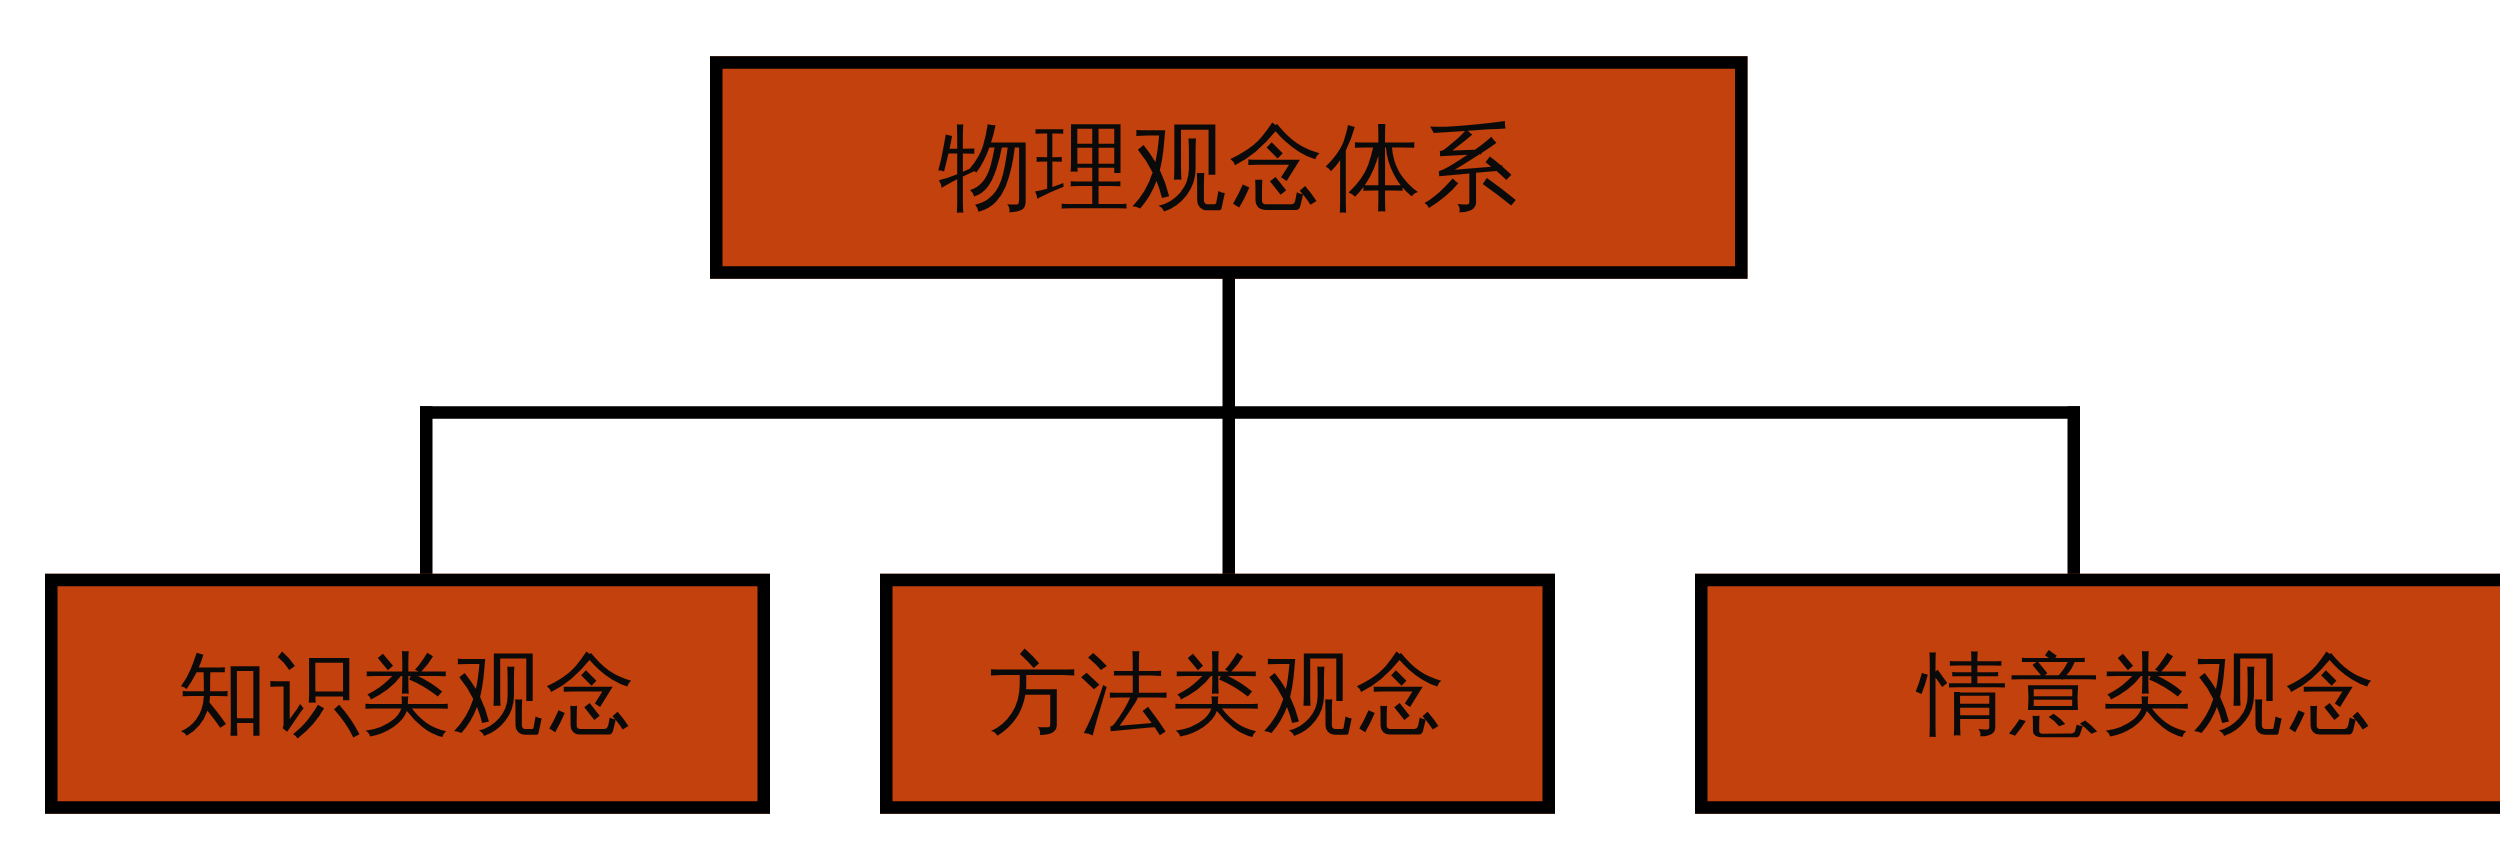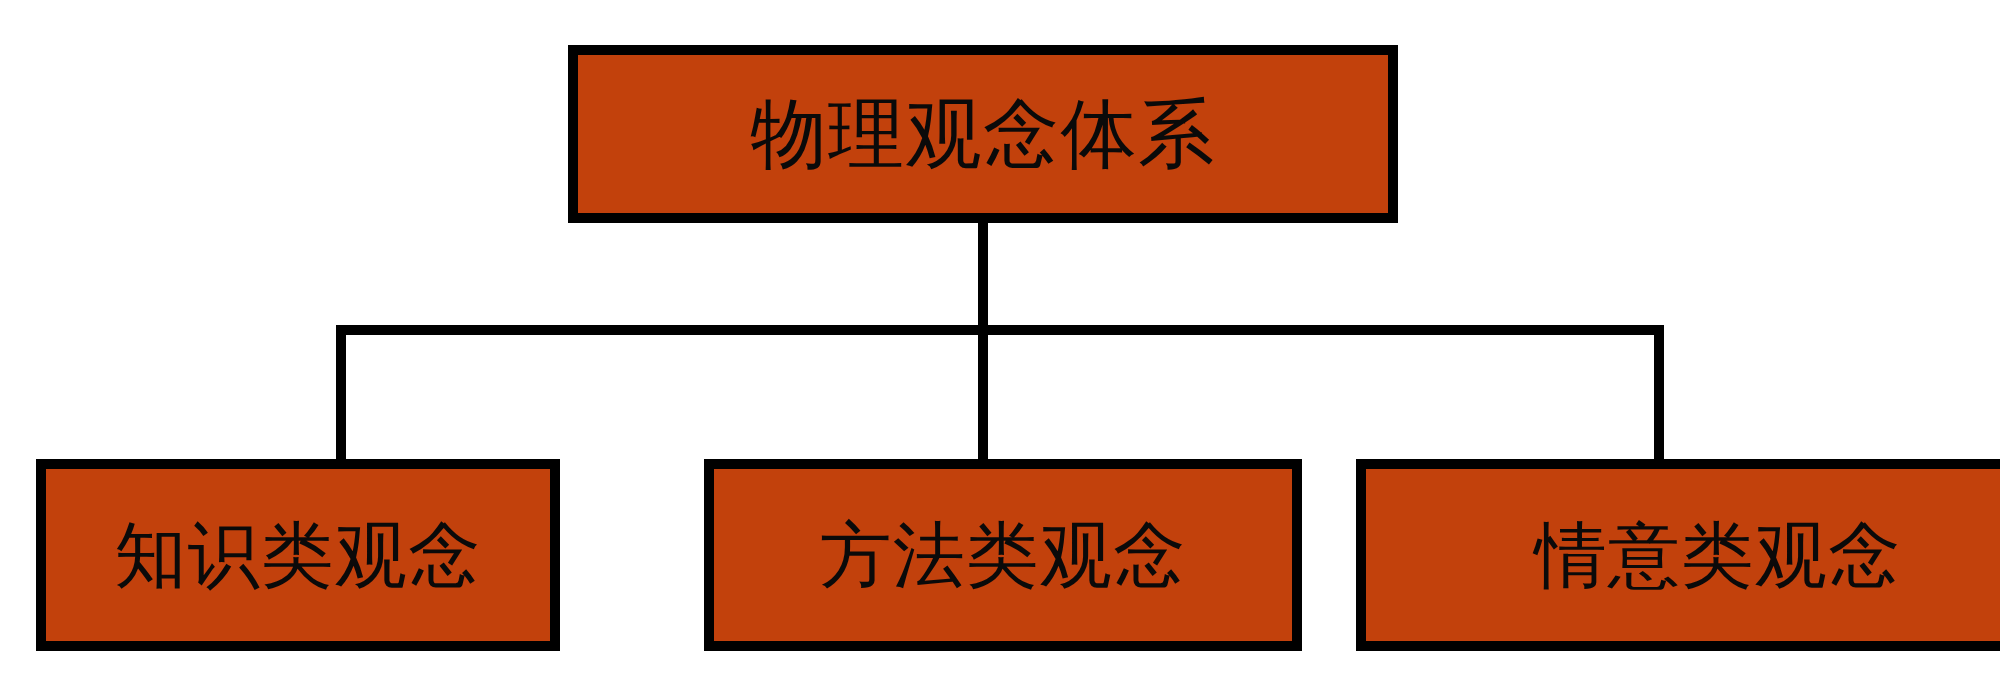--- a/index.html
+++ b/index.html
@@ -44,22 +44,22 @@
     font-size: 76px;
   }
   
   .child-node {
     top: 459px;
     height: 192px;
   }
   .child-node .node-label {
     font-size: 72px;
   }
-  #child-node-0 { left: 36px;   width: 524px; }
-  #child-node-1 { left: 704px;  width: 598px; }
+  #child-node-0 { left: 36px;   width: 580px; }
+  #child-node-1 { left: 704px;  width: 540px; }
   #child-node-2 { left: 1356px; width: 724px; }
 
   
   .connector {
     position: absolute;
     background: #000000;
   }
   .connector-v { width: 10px; }
   .connector-h { height: 10px; }
 

